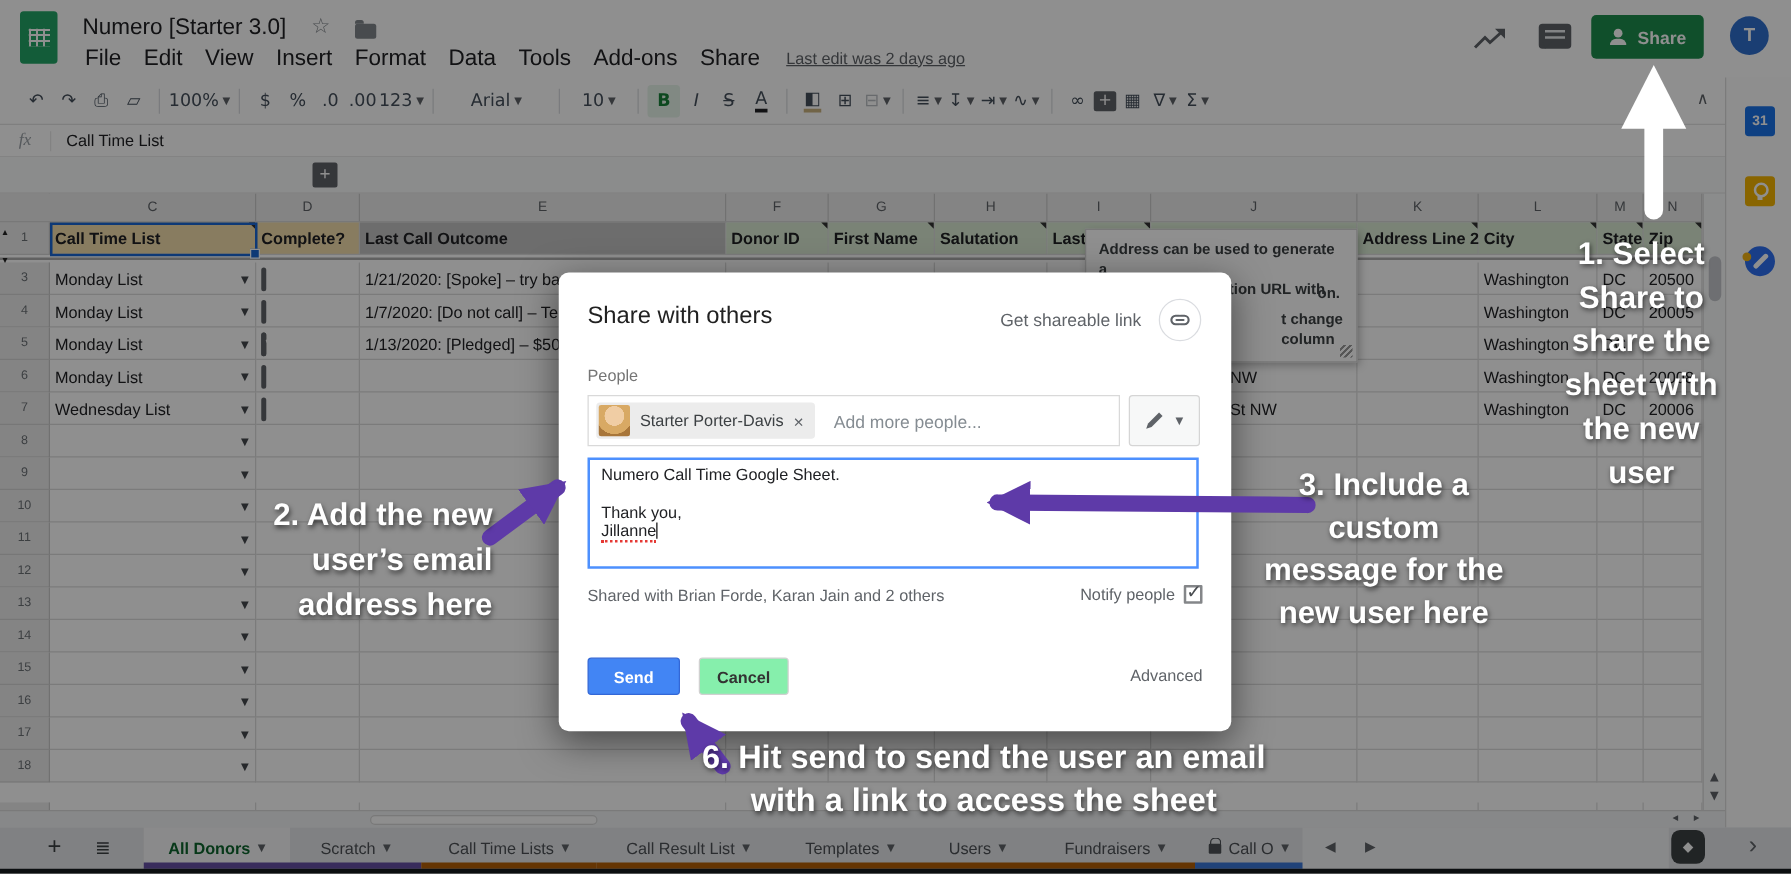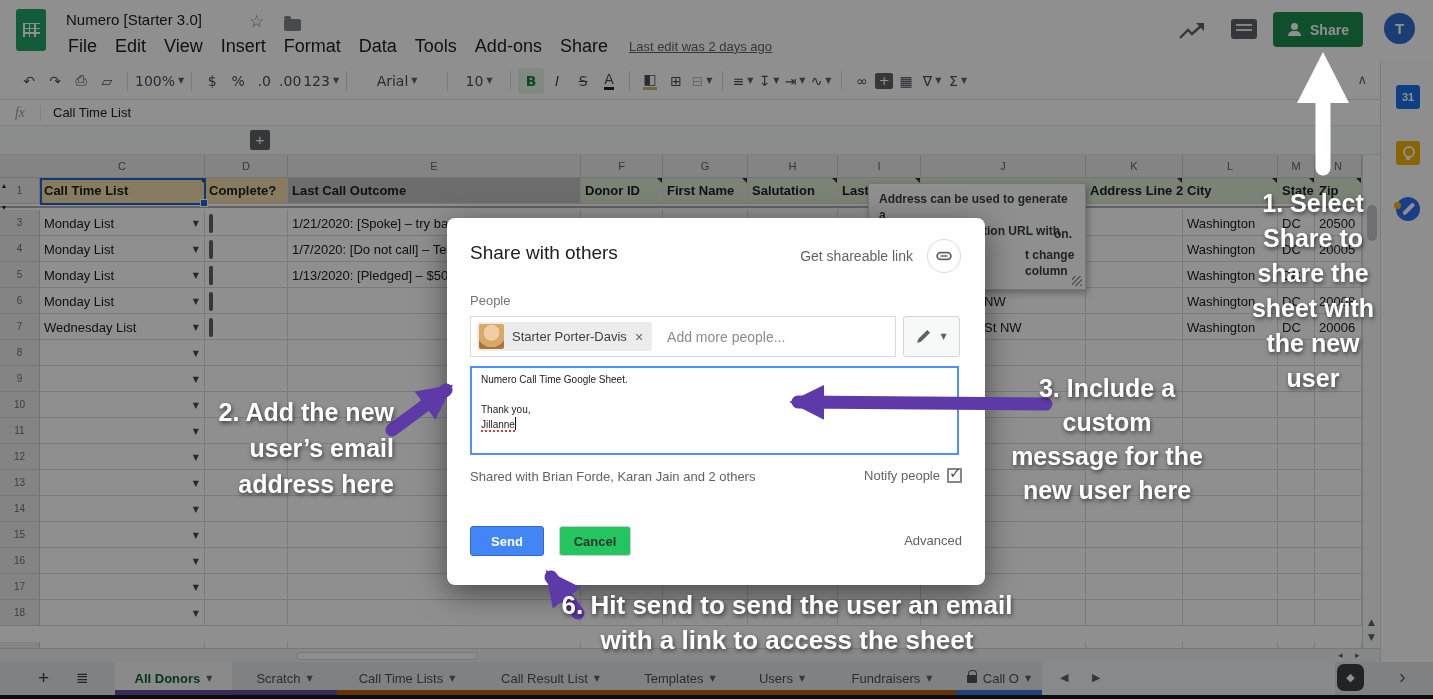--- a/index.html
+++ b/index.html
@@ -7,21 +7,21 @@
   #app { position:relative; width:1433px; height:699px; background:#fff; overflow:hidden;
          font-family:"Liberation Sans", sans-serif; }
 
   
   #topbar { position:absolute; left:0; top:0; width:1433px; height:62px; background:#fff; }
   #logo { position:absolute; left:16px; top:9px; width:30px; height:42px; background:#23a566; border-radius:3px; }
   #logo::after { content:""; position:absolute; left:7px; top:14px; width:17px; height:14px;
     background:
       repeating-linear-gradient(to bottom,#fff 0 1.5px,transparent 1.5px 4.6px),
       repeating-linear-gradient(to right,#fff 0 1.5px,transparent 1.5px 5.6px); }
-  #doc-title { position:absolute; left:66px; top:11px; font-size:15px; color:#202124; }
+  #doc-title { position:absolute; left:66px; top:11px; font-size:18px; color:#202124; }
   #star { position:absolute; left:249px; top:11px; font-size:17px; color:#80868b; font-family:"DejaVu Sans",sans-serif;}
   #folder { position:absolute; left:284px; top:19px; width:17px; height:12px; background:#80868b; border-radius:2px; }
   #folder::before { content:""; position:absolute; top:-3px; left:0; width:7px; height:3px; background:#80868b; border-radius:2px 2px 0 0; }
   #menu-bar { position:absolute; left:59px; top:36px; height:20px; display:flex; align-items:center; }
   .menu-item { padding:0 9px; font-size:18px; color:#202124; }
   #last-edit { margin-left:12px; font-size:13px; color:#5f6368; text-decoration:underline; }
   #trend-icon { position:absolute; left:1178px; top:22px; }
   #comment-icon { position:absolute; left:1231px; top:19px; width:26px; height:20px; background:#5f6368; border-radius:3px; }
   #comment-icon::after { content:""; position:absolute; left:3px; bottom:-6px; border:6px solid transparent; border-top-color:#5f6368; border-left-width:2px; }
   #comment-icon i { position:absolute; left:5px; width:16px; height:2px; background:#e8eaed; }
@@ -149,32 +149,32 @@
   #chip { background:#ececec; border-radius:3px; height:29px; display:flex; align-items:center; padding:2px 9px 2px 2px; gap:8px;
     font-size:13px; color:#3c4043; }
   #chip-avatar { width:25px; height:25px; border-radius:2px;
     background:radial-gradient(circle at 50% 35%, #f0cda4 0 38%, #d8a964 39% 70%, #a8763a 71%); }
   #chip-x { color:#5f6368; font-size:14px; }
   #ppl-placeholder { margin-left:15px; font-size:14px; color:#858c92; }
   #pencil-btn { position:absolute; left:456px; top:98px; width:57px; height:41px; background:#f7f8f8; border:1px solid #d5d5d5;
     border-radius:3px; display:flex; align-items:center; justify-content:center; gap:9px; }
   .pencil-caret { font-size:8px; color:#5f6368; font-family:"DejaVu Sans",sans-serif; }
   #msg-box { position:absolute; left:23px; top:148px; width:489px; height:89px; border:2px solid #4d90fe;
-    padding:4px 9px; font-size:10px; color:#202124; line-height:15px; }
+    padding:4px 9px; font-size:13px; color:#202124; line-height:15px; }
   .msg-line { height:15px; }
   .misspell { border-bottom:2px dotted #e53935; }
   .caret-bar { display:inline-block; width:1px; height:13px; background:#111; vertical-align:-2px; }
   #shared-with { position:absolute; left:23px; top:251px; font-size:13px; color:#5f6368; }
   #notify-row { position:absolute; right:23px; top:250px; display:flex; align-items:center; gap:7px; }
   #notify-label { font-size:13px; color:#5f6368; }
   #notify-cbx { width:15px; height:15px; border:2px solid #848689; border-radius:1px; position:relative; }
   #notify-cbx::after { content:"✓"; position:absolute; left:0px; top:-6px; font-size:15px; color:#4a4d51; font-family:"DejaVu Sans",sans-serif; }
   #send-btn { position:absolute; left:23px; top:308px; width:74px; height:30px; background:#4285f4; border:1px solid #3367d6;
     border-radius:3px; color:#fff; font-size:13px; font-weight:bold; display:flex; align-items:center; justify-content:center; }
-  #cancel-btn { position:absolute; left:112px; top:308px; width:72px; height:30px; background:#22c55e; border:1px solid #d0d0d0;
+  #cancel-btn { position:absolute; left:112px; top:308px; width:72px; height:30px; background:#86efac; border:1px solid #d0d0d0;
     border-radius:3px; color:#333; font-size:13px; font-weight:bold; display:flex; align-items:center; justify-content:center; }
   #advanced { position:absolute; right:23px; top:315px; font-size:13px; color:#5f6368; }
 
   
   #arrows { position:absolute; inset:0; z-index:60; pointer-events:none; }
   .ann { position:absolute; z-index:61; color:#fff; font-weight:bold; text-align:center;
     text-shadow:1px 2px 4px rgba(0,0,0,.6); pointer-events:none; }
   #ann1 { left:1228px; top:186px; width:170px; font-size:25px; line-height:35px; }
   #ann2 { left:180px; top:394px; width:214px; font-size:25px; line-height:36px;text-align:right; }
   #ann3 { left:995px; top:371px; width:224px; font-size:25px; line-height:34px; }

